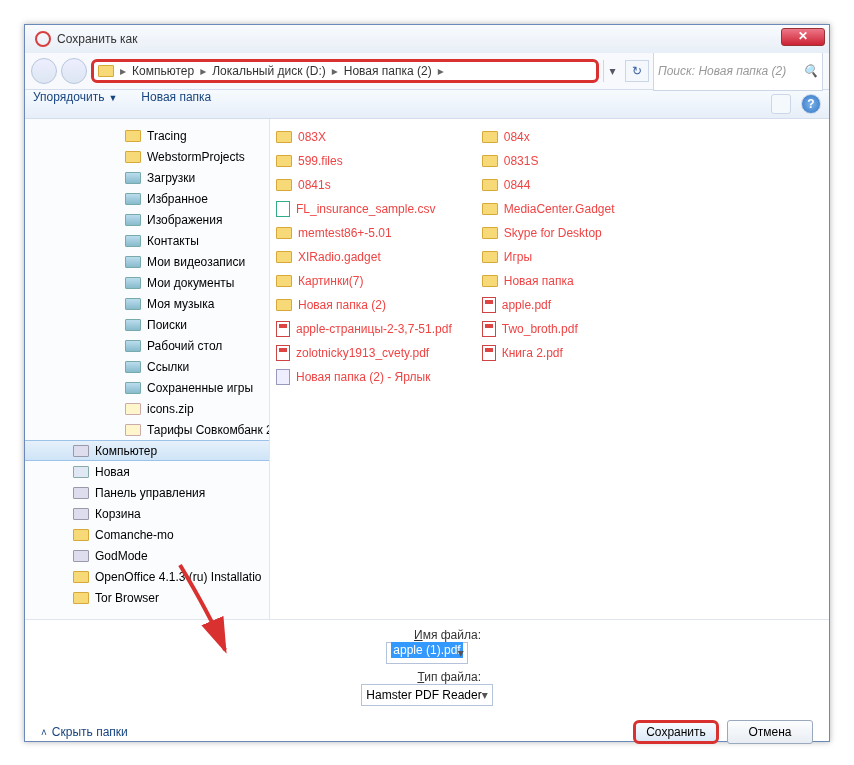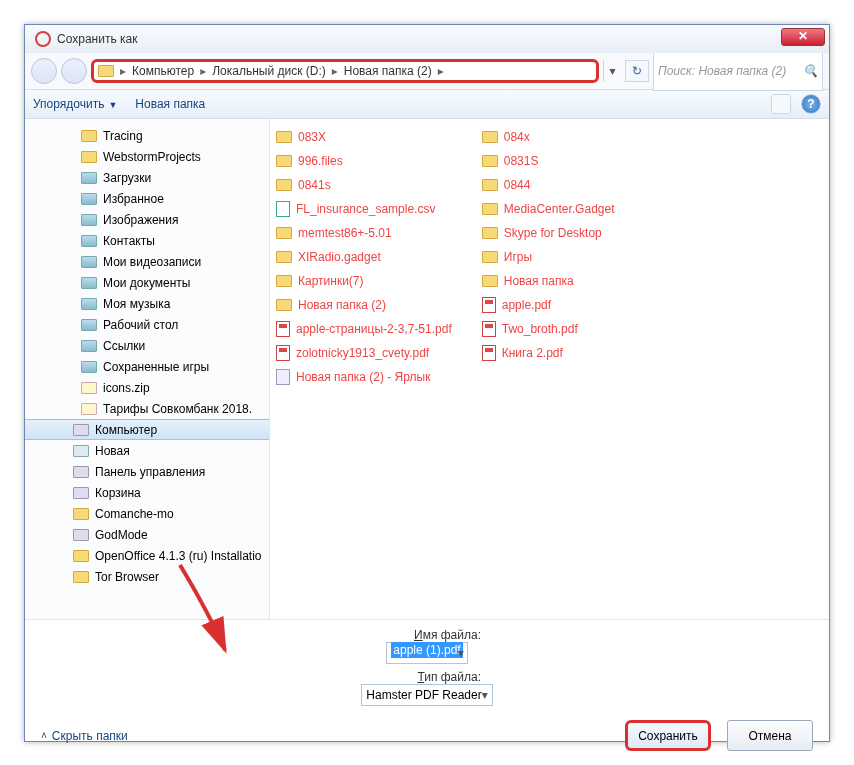--- a/index.html
+++ b/index.html
@@ -11,29 +11,29 @@
 .close-btn { position: absolute; right: 4px; top: 3px; width: 44px; height: 18px; background: linear-gradient(to bottom,#e78,#c23); border: 1px solid #933; border-radius: 3px; color: #fff; text-align: center; line-height: 14px; font-weight: bold; cursor: pointer; }
 .navbar { height: 36px; display: flex; align-items: center; padding: 4px 6px; gap: 4px; background: #f7f9fc; }
 .navbtn { width: 26px; height: 26px; border-radius: 50%; background: linear-gradient(to bottom,#eef,#dde6f2); border: 1px solid #b6c6de; display: inline-block; }
 .crumbbar { flex: 1; height: 24px; border: 3px solid #d93030; border-radius: 6px; display: flex; align-items: center; padding: 0 4px; background: #fff; }
 .crumbico { width: 16px; height: 12px; background: #f8d978; border: 1px solid #d7a93a; border-radius: 1px; margin-right: 4px; }
 .crumb { color: #333; padding: 0 4px; }
 .crumbsep { color: #666; padding: 0 2px; }
 .dropbtn { width: 18px; height: 22px; border-left: 1px solid #cbd6e7; display: flex; align-items: center; justify-content: center; color: #556; }
 .refbtn { width: 24px; height: 22px; border: 1px solid #cbd6e7; background: #f4f7fb; display: flex; align-items: center; justify-content: center; color: #3a5fa0; }
 .searchbox { width: 170px; height: 39px; border: 1px solid #cbd6e7; background: #fff; color: #999; font-style: italic; padding: 8px 4px; display: flex; align-items: center; justify-content: space-between; }
-.toolbar { height: 30px; background: linear-gradient(to bottom,#f7fbff,#e6eef8); border-top: 1px solid #d3dded; border-bottom: 1px solid #d3dded; display: flex; align-items: center; padding: 0 8px; gap: 18px; }
+.toolbar { height: 30px; background: linear-gradient(to bottom,#f7fbff,#e6eef8); border-top: 1px solid #d3dded; border-bottom: 1px solid #d3dded; display: flex; padding: 0 8px; gap: 24px; }
 .tool { color: #18457f; cursor: pointer; }
 .tool .drop { font-size: 9px; margin-left: 4px; }
 .toolbar .right { margin-left: auto; display: flex; align-items: center; gap: 10px; }
 .viewico, .helpico { width: 20px; height: 20px; border: 1px solid #cbd6e7; border-radius: 3px; background: #f6f9fc; }
 .helpico { border-radius: 50%; background: radial-gradient(#7fb4ea,#2f74c5); color: #fff; text-align: center; line-height: 18px; font-weight: bold; }
 .body { display: flex; height: 500px; }
 .tree { width: 245px; border-right: 1px solid #e0e6ef; overflow: hidden; padding-top: 6px; background: #fafcfe; }
-.tree-item { display: flex; align-items: center; height: 21px; padding-left: 56px; gap: 6px; cursor: pointer; white-space: nowrap; }
+.tree-item { display: flex; align-items: center; height: 21px; padding-left: 100px; gap: 6px; cursor: pointer; white-space: nowrap; }
 .tree-item.l0 { padding-left: 48px; }
 .tree-item.sel { background: linear-gradient(to bottom,#e6f1fb,#cfe4f7); border: 1px solid #9dc2e9; border-left: none; border-right: none; }
 .fico { width: 16px; height: 12px; background: #f8d978; border: 1px solid #d7a93a; border-radius: 1px; flex-shrink: 0; }
 .fico.sp { background: linear-gradient(#bde,#8bc); border-color: #7aa; }
 .fico.pc { background: #dde; border-color: #99a; }
 .fico.zip { background: #fff6cc; border-color: #caa; position: relative; }
 .fico.net { background: #e0e8f3; border-color: #8aa; }
 .content { flex: 1; padding: 8px 6px; display: flex; gap: 30px; }
 .col { display: flex; flex-direction: column; gap: 4px; }
 .fitem { display: flex; align-items: center; gap: 6px; height: 20px; cursor: pointer; }
@@ -48,21 +48,21 @@
 .lbl u { text-decoration: underline; }
 .fieldwrap { flex: 1; position: relative; }
 .field { width: 100%; height: 22px; border: 1px solid #b4c3d9; background: #fff; padding: 0 4px; }
 .field.sel-txt { background: #fff; }
 .field.sel-txt span { background: #3399ff; color: #fff; padding: 1px 2px; }
 .combo { width: 100%; height: 22px; border: 1px solid #b4c3d9; background: #fff; display: flex; align-items: center; justify-content: space-between; padding: 0 4px; }
 .btnrow { display: flex; justify-content: space-between; align-items: center; margin-top: 14px; padding: 0 4px 6px; }
 .hidefolders { display: flex; align-items: center; gap: 5px; color: #18457f; cursor: pointer; }
 .hidefolders .chev { font-size: 10px; }
 .actions { display: flex; gap: 8px; }
-.btn { min-width: 86px; height: 31px; border: 1px solid #9aa9bd; border-radius: 3px; background: linear-gradient(to bottom,#fcfdfe,#e8edf3); cursor: pointer; display: flex; align-items: center; justify-content: center; margin-left: 8px; }
+.btn { min-width: 86px; height: 24px; border: 1px solid #9aa9bd; border-radius: 3px; background: linear-gradient(to bottom,#fcfdfe,#e8edf3); cursor: pointer; display: flex; align-items: center; justify-content: center; }
 .btn.primary { border: 3px solid #d93030; border-radius: 6px; background: linear-gradient(to bottom,#f7fbff,#dde9f7); }
 .arrow { position: absolute; left: 170px; top: 555px; pointer-events: none; }
 .arrow svg { overflow: visible; }
 </style>
 </head>
 <body>
 
 <div class="outer">
 
   <div class="titlebar">
@@ -134,20 +134,24 @@
         <div class="tree-item ">
           <span class="fico sp"></span>
           <span>Мои документы</span>
         </div>
         <div class="tree-item ">
           <span class="fico sp"></span>
           <span>Моя музыка</span>
         </div>
         <div class="tree-item ">
           <span class="fico sp"></span>
+          <span>Поиски</span>
+        </div>
+        <div class="tree-item ">
+          <span class="fico sp"></span>
           <span>Рабочий стол</span>
         </div>
         <div class="tree-item ">
           <span class="fico sp"></span>
           <span>Ссылки</span>
         </div>
         <div class="tree-item ">
           <span class="fico sp"></span>
           <span>Сохраненные игры</span>
         </div>
@@ -193,21 +197,21 @@
         </div>
       </div>
     <div class="content">
       <div class="col" id="col1">
           <div class="fitem">
             <span class="fico"></span>
             <span class="txt">083X</span>
           </div>
           <div class="fitem">
             <span class="fico"></span>
-            <span class="txt">996.files</span>
+            <span class="txt">599.files</span>
           </div>
           <div class="fitem">
             <span class="fico"></span>
             <span class="txt">0841s</span>
           </div>
           <div class="fitem">
             <span class="csvico"></span>
             <span class="txt">FL_insurance_sample.csv</span>
           </div>
           <div class="fitem">

